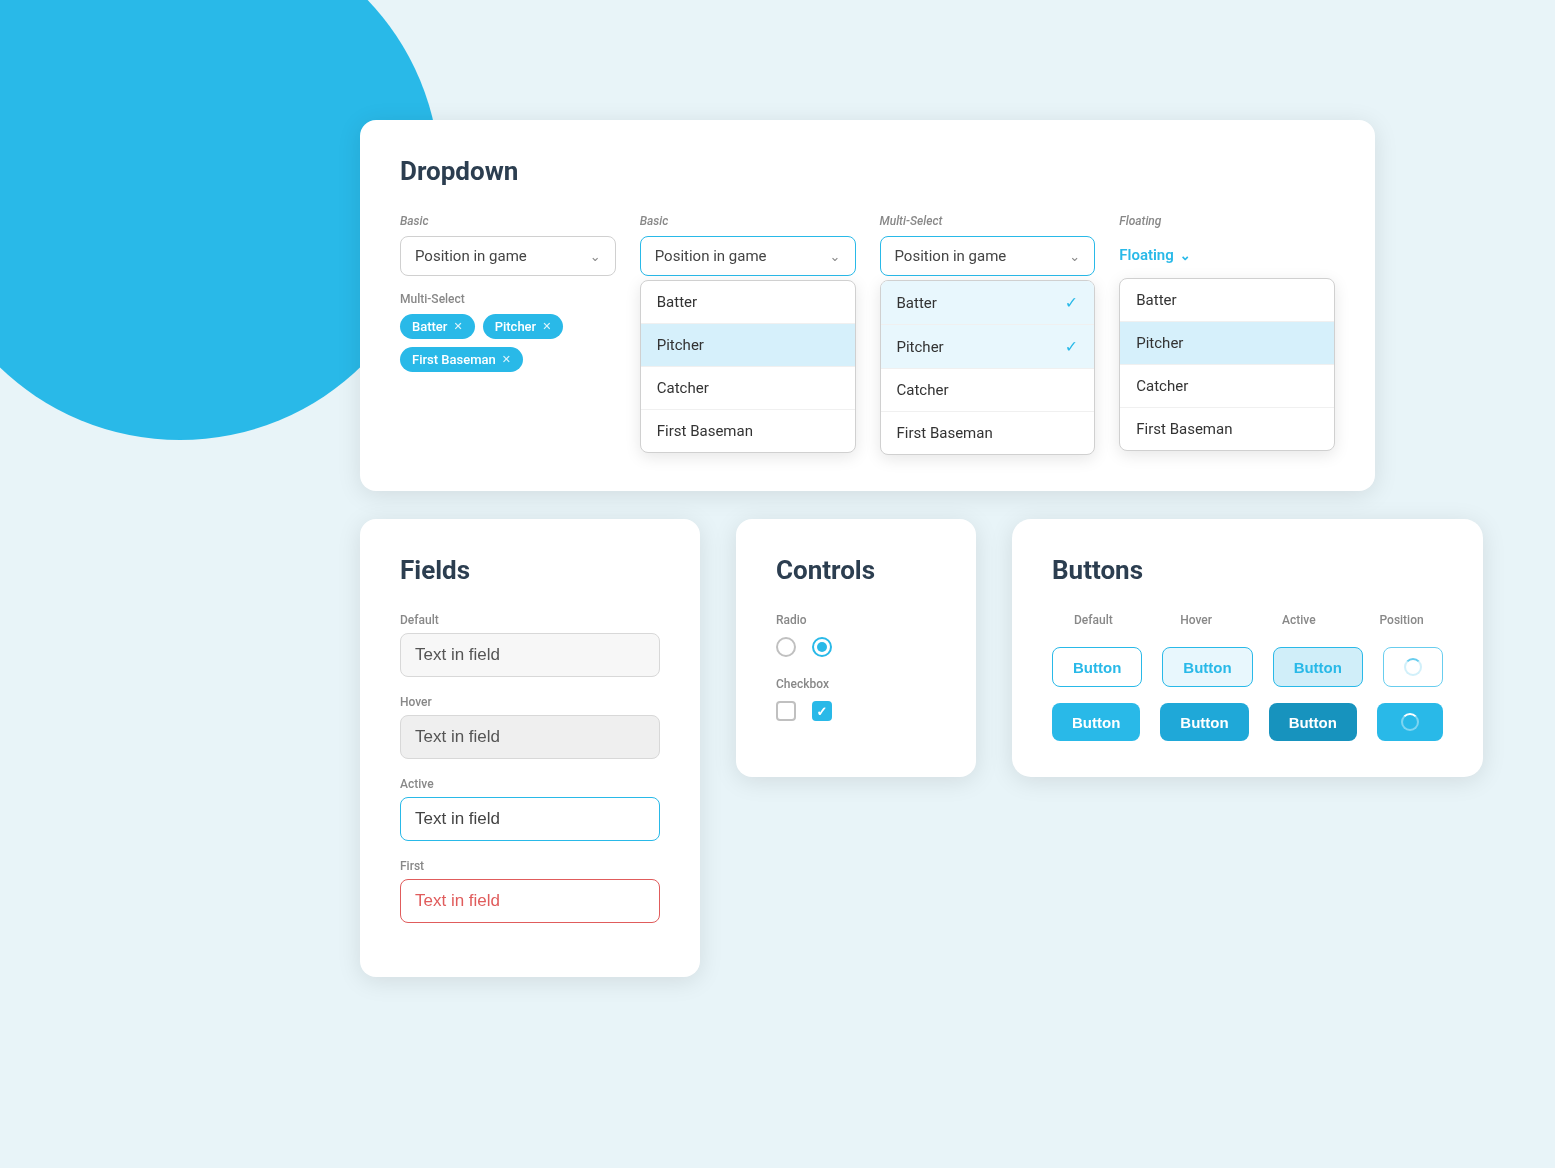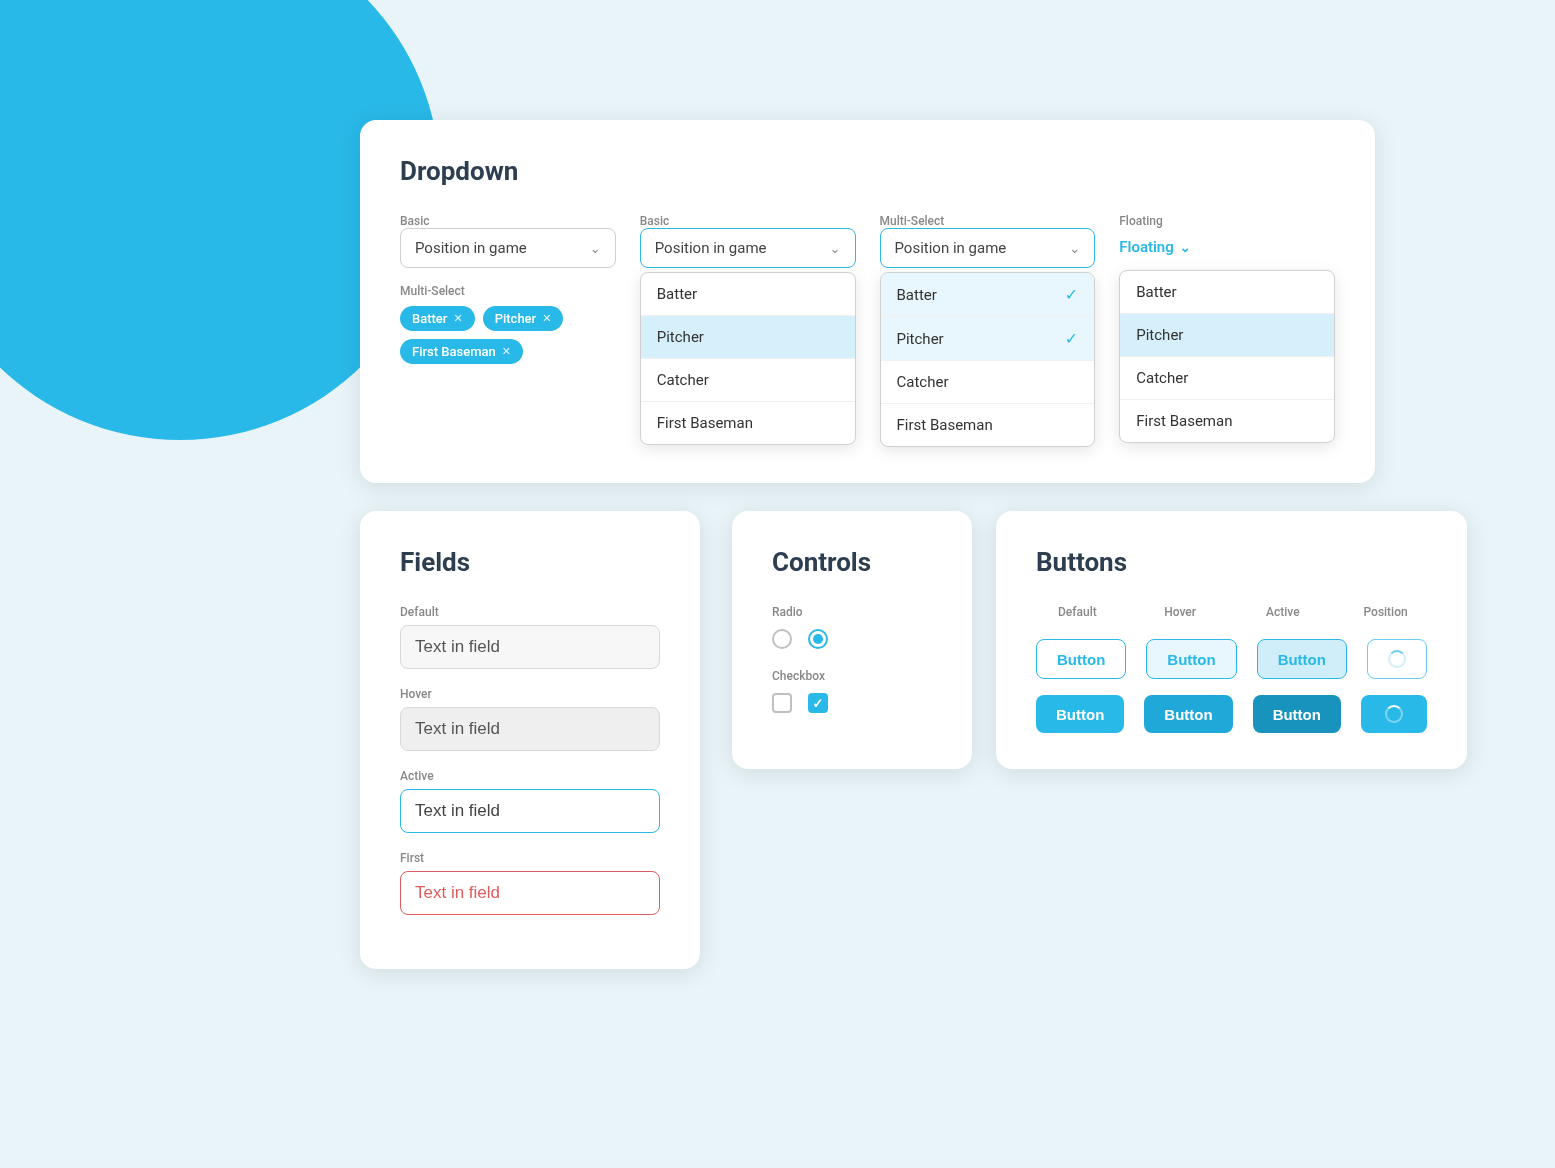--- a/index.html
+++ b/index.html
@@ -60,21 +60,23 @@
       align-items: flex-start;
     }
 
     .dropdown-col {
       flex: 1;
     }
 
     .col-label {
       font-size: 12px;
       color: #888;
+      margin-bottom: 8px;
       font-weight: 500;
+      font-style: italic;
     }
 
     
     .dropdown-trigger {
       display: flex;
       align-items: center;
       justify-content: space-between;
       border: 1.5px solid #d0d0d0;
       border-radius: 8px;
       padding: 10px 14px;
@@ -182,21 +184,21 @@
     }
 
     
     .dropdown-list-item.pitcher-hover {
       background: #d6f0fb;
     }
 
     
     .bottom-row {
       display: flex;
-      gap: 24px;
+      gap: 36px;
       align-items: flex-start;
     }
 
     
     .fields-card {
       flex: 0 0 340px;
     }
 
     .field-section {
       margin-bottom: 18px;
@@ -228,21 +230,20 @@
 
     .field-input.error-state {
       background: #fff;
       border-color: #e05c5c;
       color: #e05c5c;
     }
 
     
     .controls-card {
       flex: 0 0 240px;
-      margin-left: 8px;
     }
 
     .control-section {
       margin-bottom: 20px;
     }
 
     .control-label {
       font-size: 12px;
       color: #888;
       font-weight: 500;
@@ -320,20 +321,21 @@
     .switch.on {
       background: #29b9e8;
     }
     .switch.on .switch-knob {
       left: 21px;
     }
 
     
     .buttons-card {
       flex: 1;
+      border-radius: 19px;
     }
 
     .btn-col-label {
       font-size: 12px;
       color: #888;
       font-weight: 500;
       margin-bottom: 10px;
       text-align: center;
     }
 

